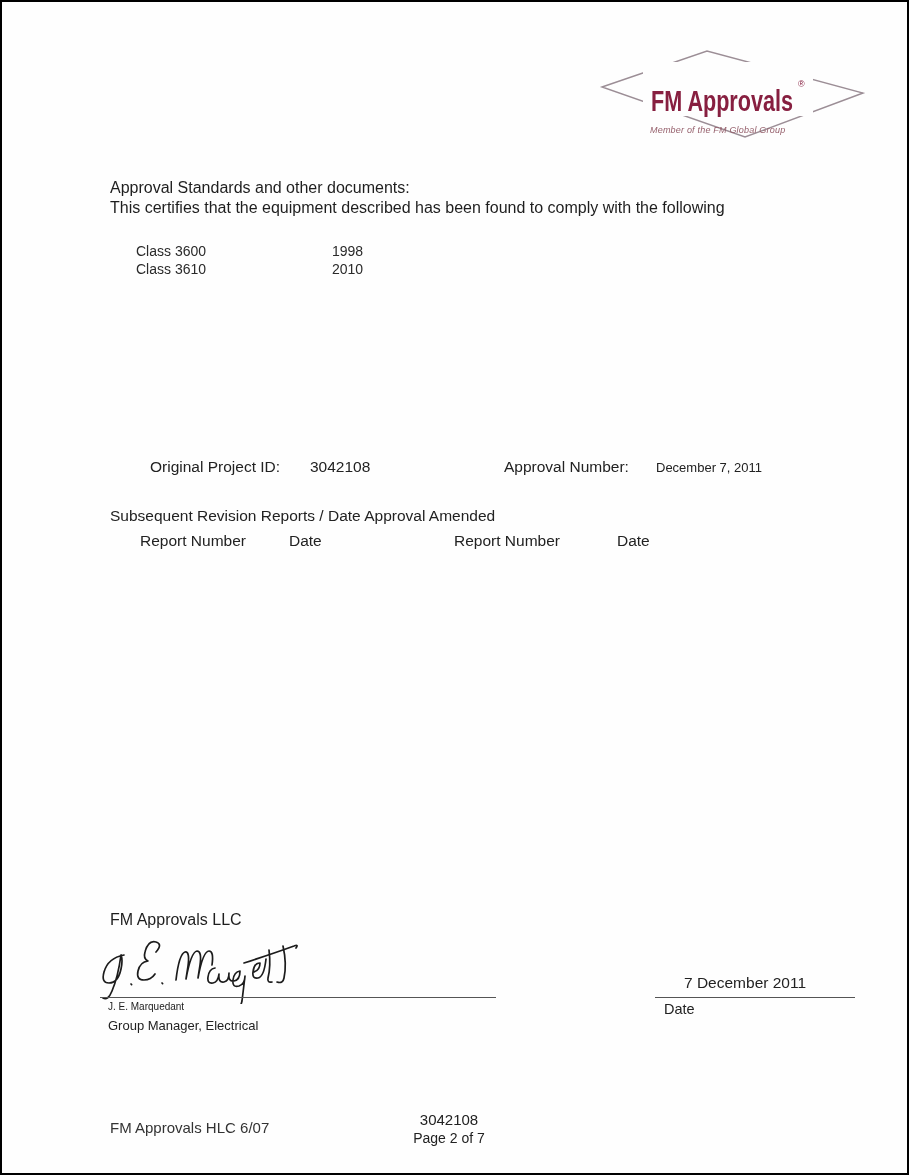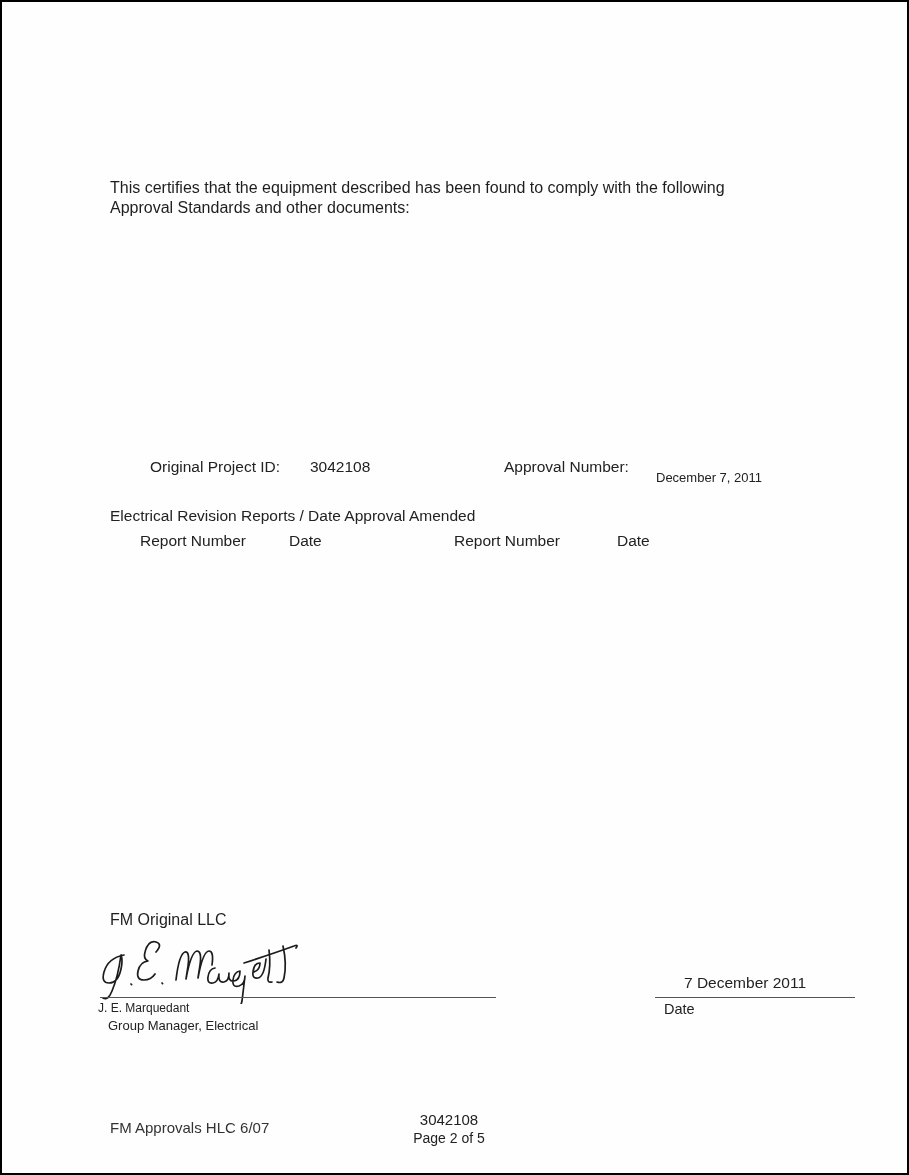--- a/index.html
+++ b/index.html
@@ -30,76 +30,95 @@
   .standards { left:134px; top:240px; font-size:14px; line-height:18px; color:#2a2a2a; }
   .standard-row { display:flex; }
   .standard-class { width:196px; }
 
   
   .project-row { left:0; top:456px; width:100%; height:22px; }
   .project-row span { position:absolute; white-space:nowrap;margin-left:40px; }
   .id-label   { left:108px; font-size:15.5px; }
   .id-value   { left:268px; font-size:15.5px; }
   .granted-label { left:462px; font-size:15.5px; }
-  .granted-date  { left:614px; top:12px; font-size:13px; }
+  .granted-date  { left:614px; top:2px; font-size:13px; }
 
   
   .rev-heading { left:108px; top:505px; font-size:15.5px; white-space:nowrap; }
   .rev-cols { left:0; top:530px; width:100%; height:20px; }
   .rev-cols span { position:absolute; font-size:15.5px; white-space:nowrap; }
   .rev-col-1 { left:138px; }
   .rev-col-2 { left:287px; }
   .rev-col-3 { left:452px; }
   .rev-col-4 { left:615px; }
 
   
   .company { left:108px; top:909px; font-size:16px; color:#1e1e1e; }
   .signature-svg { left:92px; top:936px; }
   .sig-line  { left:98px;  top:995px; width:396px; border-top:1px solid #555; height:0; }
   .date-line { left:653px; top:995px; width:200px; border-top:1px solid #555; height:0; }
-  .signer-name  { left:96px; top:999px;  font-size:12px; }
+  .signer-name  { left:106px; top:999px;  font-size:10px; }
   .signer-title { left:106px; top:1016px; font-size:13px; }
   .sign-date-value { left:682px; top:972px; font-size:15.5px; }
   .sign-date-label { left:662px; top:999px; font-size:14.5px; }
 
   
   .footer-form    { left:108px; top:1117px; font-size:15px; color:#333; }
   .footer-project { left:357px; top:1109px; width:180px; text-align:center; font-size:15px; }
   .footer-page    { left:357px; top:1128px; width:180px; text-align:center; font-size:14px; }
 
   .nowrap { white-space:nowrap; }
 </style>
 </head>
 <body>
 
 <div class="page">
 
+  <div class="abs logo-block">
+    <svg width="280" height="100" viewBox="0 0 280 100">
+      <polygon points="7,43 112,7 268,49 150,93" fill="none" stroke="#9c8e96" stroke-width="1.4"></polygon>
+      <rect x="48" y="18" width="170" height="54" fill="#fefefe"></rect>
+      <text x="56" y="67" font-size="30" font-weight="bold" fill="#871f40" font-family="Liberation Sans, sans-serif" textLength="142" lengthAdjust="spacingAndGlyphs">FM Approvals</text>
+      <text x="203" y="43" font-size="9" fill="#871f40" font-family="Liberation Sans, sans-serif">®</text>
+    </svg>
+    <div class="logo-tagline">Member of the FM Global Group</div>
+  </div>
 
   <div class="abs intro">
+    <div class="nowrap">Approval Standards and other documents:</div>
     <div class="nowrap">This certifies that the equipment described has been found to comply with the following</div>
-    <div class="nowrap">Approval Standards and other documents:</div>
   </div>
 
+  <div class="abs standards">
+    <div class="standard-row">
+      <span class="standard-class">Class 3600</span>
+      <span class="standard-year">1998</span>
+    </div>
+    <div class="standard-row">
+      <span class="standard-class">Class 3610</span>
+      <span class="standard-year">2010</span>
+    </div>
+  </div>
 
   <div class="abs project-row">
     <span class="id-label">Original Project ID:</span>
     <span class="id-value">3042108</span>
     <span class="granted-label">Approval Number:</span>
     <span class="granted-date">December 7, 2011</span>
   </div>
 
-  <div class="abs rev-heading">Electrical Revision Reports / Date Approval Amended</div>
+  <div class="abs rev-heading">Subsequent Revision Reports / Date Approval Amended</div>
   <div class="abs rev-cols">
     <span class="rev-col-1">Report Number</span>
     <span class="rev-col-2">Date</span>
     <span class="rev-col-3">Report Number</span>
     <span class="rev-col-4">Date</span>
   </div>
 
-  <div class="abs company">FM Original LLC</div>
+  <div class="abs company">FM Approvals LLC</div>
 
   <svg class="abs signature-svg" width="205" height="66" viewBox="0 0 205 66">
     <g fill="none" stroke="#1c1c1c" stroke-width="1.7" stroke-linecap="round" stroke-linejoin="round">
 
       <path d="M30,17 q-16,3 -20,17 q-3,11 5,11 q9,0 12,-14 q2,-9 0,-14 q-3,22 -9,36 q-4,10 -9,7"></path>
       <path d="M37,46 l0.6,0.6"></path>
 
       <path d="M62,14 q7,-8 0,-10 q-8,-2 -11,10 q-2,7 3,9 q-8,1 -10,10 q-2,9 6,9 q7,0 11,-6"></path>
       <path d="M68,45 l0.6,0.6"></path>
 
@@ -116,15 +135,15 @@
   <div class="abs sig-line"></div>
   <div class="abs signer-name">J. E. Marquedant</div>
   <div class="abs signer-title">Group Manager, Electrical</div>
 
   <div class="abs sign-date-value">7 December 2011</div>
   <div class="abs date-line"></div>
   <div class="abs sign-date-label">Date</div>
 
   <div class="abs footer-form">FM Approvals HLC 6/07</div>
   <div class="abs footer-project">3042108</div>
-  <div class="abs footer-page">Page 2 of 5</div>
+  <div class="abs footer-page">Page 2 of 7</div>
 
 </div>
 
 </body></html>

